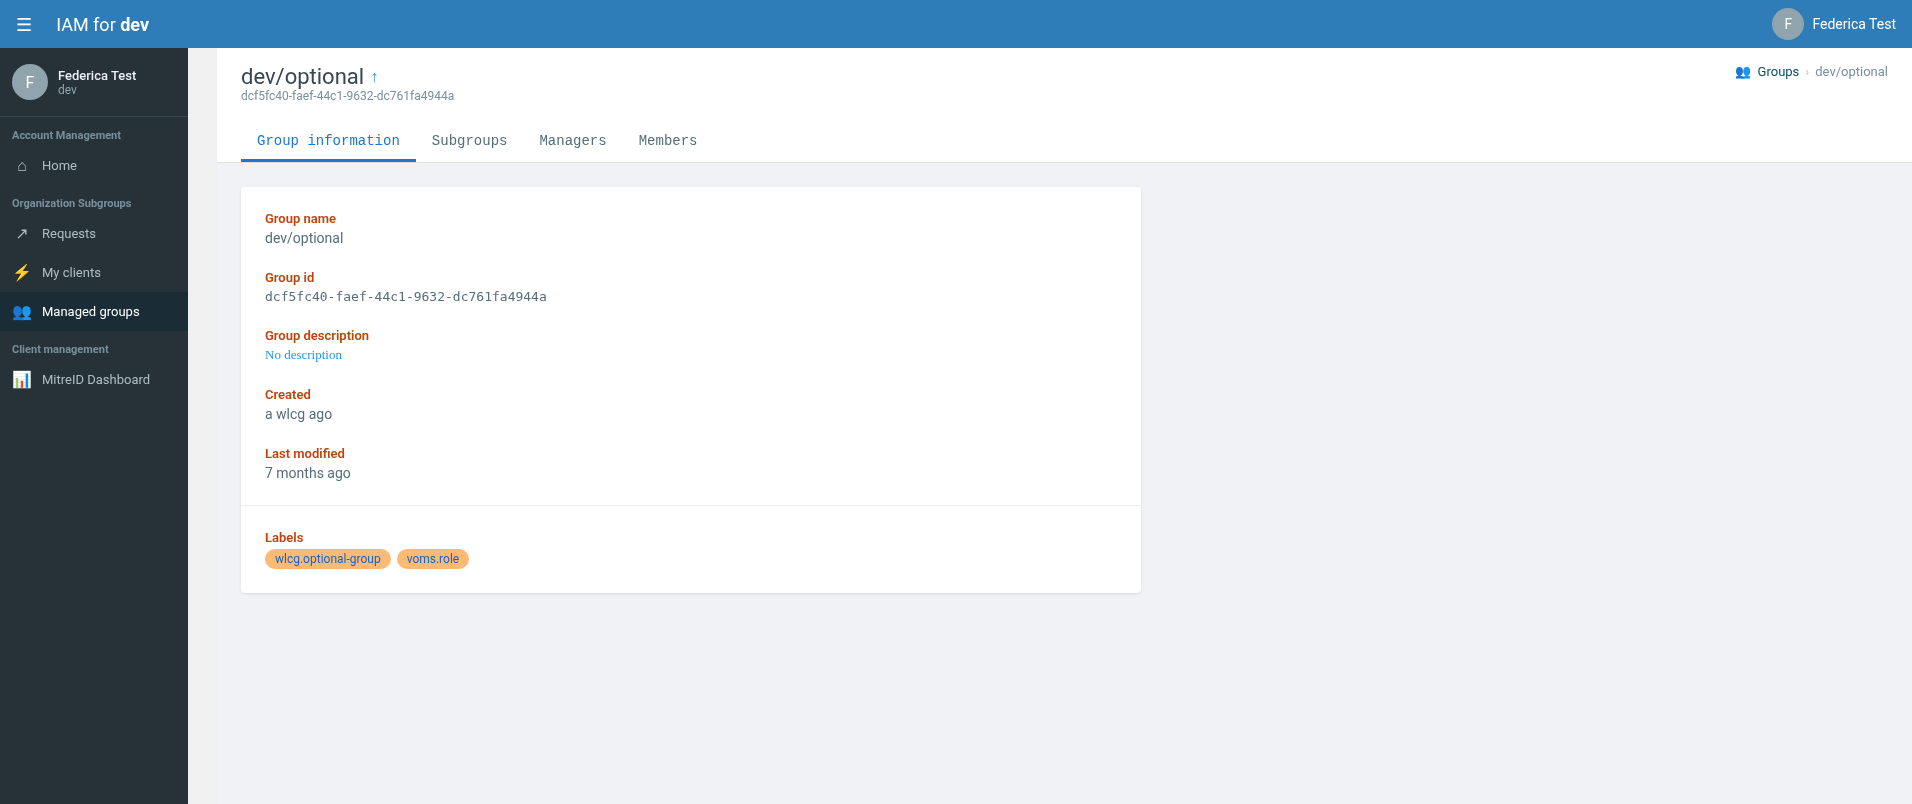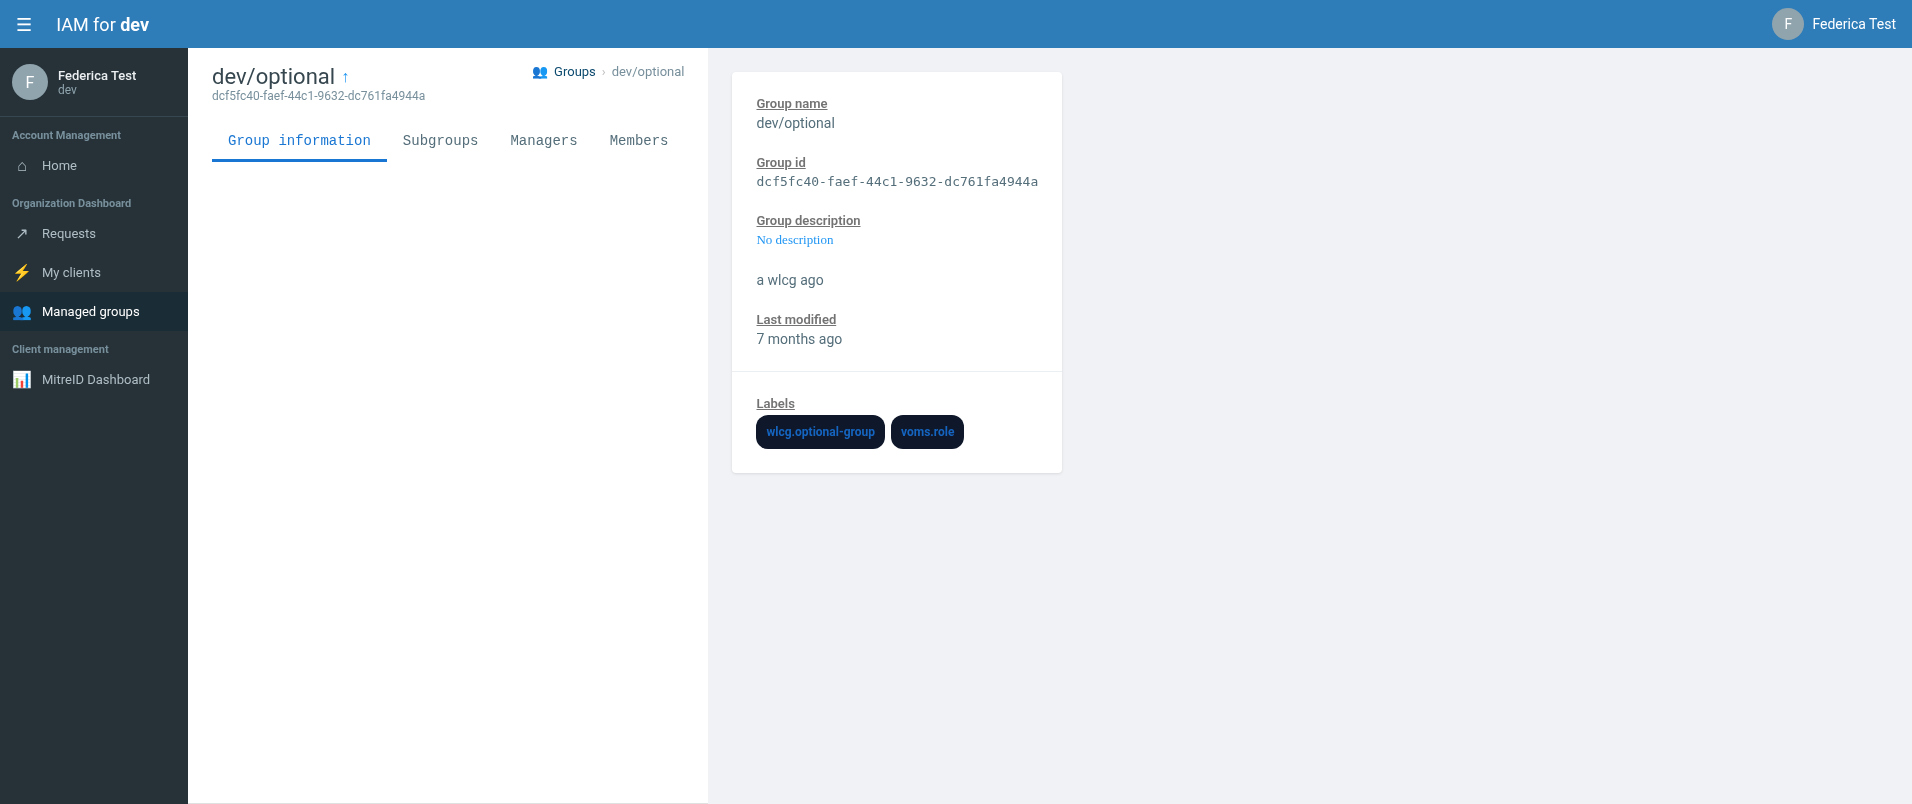--- a/index.html
+++ b/index.html
@@ -104,21 +104,22 @@
     }
     .sidebar-item.active { background: #1a2c35; color: #ffffff; }
     .sidebar-item-icon { font-size: 16px; width: 20px; text-align: center; }
 
     
     .content {
       flex: 1;
       overflow-y: auto;
       background: #f0f2f5;
       display: flex;
-      flex-direction: row;
+      flex-direction: column;
+      margin-left: 29px;
     }
 
     
     .page-header {
       background: white;
       padding: 16px 24px 0 24px;
       border-bottom: 1px solid #e0e0e0;
     }
     .page-header-top {
       display: flex;
@@ -189,23 +190,22 @@
       max-width: 900px;
     }
 
     .field-group {
       margin-bottom: 24px;
     }
     .field-group:last-child { margin-bottom: 0; }
     .field-label {
       font-size: 13px;
       font-weight: 600;
-      color: #737373;
+      color: #c2410c;
       margin-bottom: 4px;
-      text-decoration: underline;
     }
     .field-value {
       font-size: 14px;
       color: #546e7a;
     }
     .field-value.no-description {
       color: #2196f3;
       font-size: 13px;
       font-family: Liberation Serif, serif;
     }
@@ -220,26 +220,26 @@
       margin: 0 -24px 24px -24px;
     }
 
     
     .label-chips {
       display: flex;
       flex-wrap: wrap;
       gap: 6px;
     }
     .chip {
-      background: #0f172a;
+      background: #fdba74;
       color: #1565c0;
       border-radius: 12px;
-      padding: 10px 10px;
+      padding: 3px 10px;
       font-size: 12px;
-      font-weight: 700;
+      font-weight: 400;
     }
   </style>
 </head>
 <body>
 
 <div class="navbar">
   <span class="navbar-menu-icon">☰</span>
   <span class="navbar-title">
     IAM for <span>dev</span>
   </span>
@@ -259,21 +259,21 @@
         <div class="sub">dev</div>
       </div>
     </div>
 
     <div class="sidebar-section-label">Account Management</div>
     <div class="sidebar-item">
       <span class="sidebar-item-icon">⌂</span>
       <span>Home</span>
     </div>
 
-    <div class="sidebar-section-label">Organization Dashboard</div>
+    <div class="sidebar-section-label">Organization Subgroups</div>
     <div class="sidebar-item">
       <span class="sidebar-item-icon">↗</span>
       <span>Requests</span>
     </div>
     <div class="sidebar-item">
       <span class="sidebar-item-icon">⚡</span>
       <span>My clients</span>
     </div>
     <div class="sidebar-item active">
       <span class="sidebar-item-icon">👥</span>
@@ -326,20 +326,21 @@
           <div class="field-label">Group id</div>
           <div class="field-value monospace">dcf5fc40-faef-44c1-9632-dc761fa4944a</div>
         </div>
 
         <div class="field-group">
           <div class="field-label">Group description</div>
           <div class="field-value no-description">No description</div>
         </div>
 
         <div class="field-group">
+          <div class="field-label">Created</div>
           <div class="field-value">a wlcg ago</div>
         </div>
 
         <div class="field-group">
           <div class="field-label">Last modified</div>
           <div class="field-value">7 months ago</div>
         </div>
 
         <hr class="divider">
 

